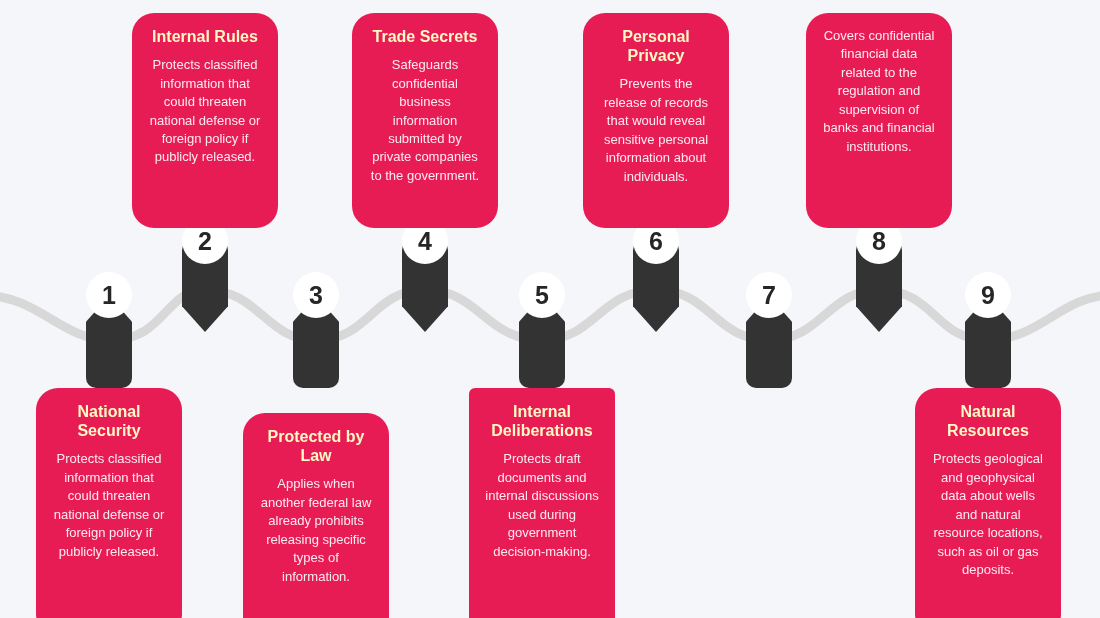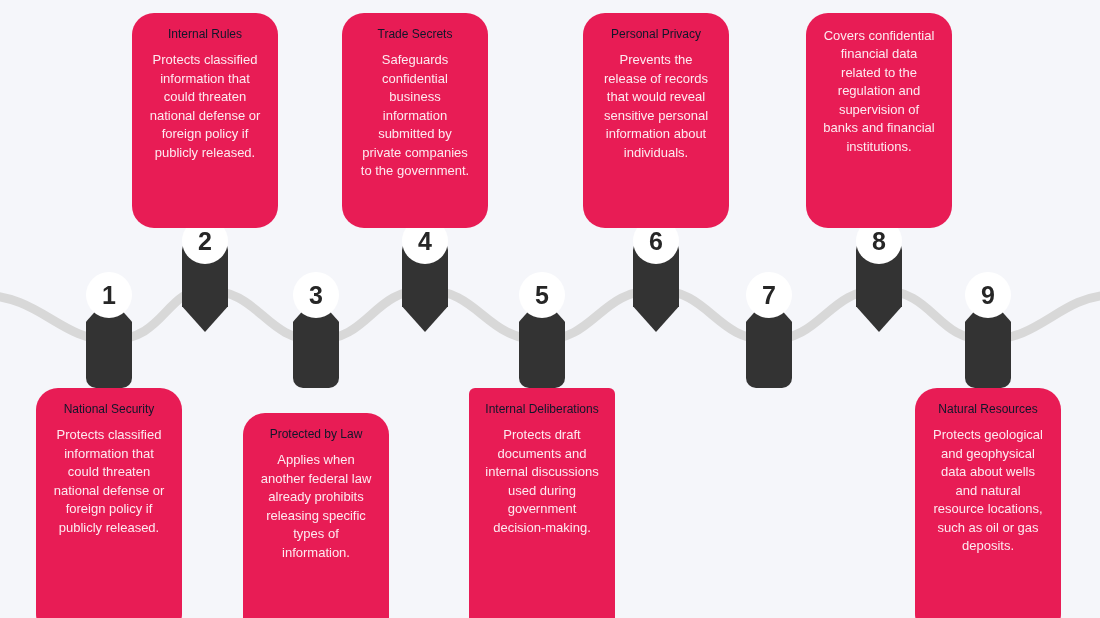--- a/index.html
+++ b/index.html
@@ -82,25 +82,25 @@
     position: absolute;
     background: #e81c55;
     border-radius: 22px;
     box-sizing: border-box;
     padding: 14px 16px 16px 16px;
     text-align: center;
     color: #ffffff;
     z-index: 3;
   }
   .card-title {
-    font-size: 12px;
-    font-weight: normal;
+    font-size: 16px;
+    font-weight: bold;
     line-height: 1.2;
     margin: 0 0 10px 0;
-    color: #0f172a;
+    color: #fef9c3;
   }
   .card-body {
     font-size: 13px;
     line-height: 1.42;
     margin: 0;
     color: #fdeaf0;
   }
   .card-top    { top: 13px; width: 146px; height: 215px; }
   .card-bottom { top: 388px; width: 146px; height: 248px; }
 </style>
@@ -157,21 +157,21 @@
   </div>
   <div class="pin pin-up" style="left:965px; top:296px;">
     <div class="stem"></div>
     <div class="badge">9</div>
   </div>
 
   <div class="card card-top" style="left:132px;">
     <p class="card-title">Internal Rules</p>
     <p class="card-body">Protects classified information that could threaten national defense or foreign policy if publicly released.</p>
   </div>
-  <div class="card card-top" style="left:342px;">
+  <div class="card card-top" style="left:352px;">
     <p class="card-title">Trade Secrets</p>
     <p class="card-body">Safeguards confidential business information submitted by private companies to the government.</p>
   </div>
   <div class="card card-top" style="left:583px;">
     <p class="card-title">Personal Privacy</p>
     <p class="card-body">Prevents the release of records that would reveal sensitive personal information about individuals.</p>
   </div>
   <div class="card card-top" style="left:806px;">
     <p class="card-body">Covers confidential financial data related to the regulation and supervision of banks and financial institutions.</p>
   </div>

